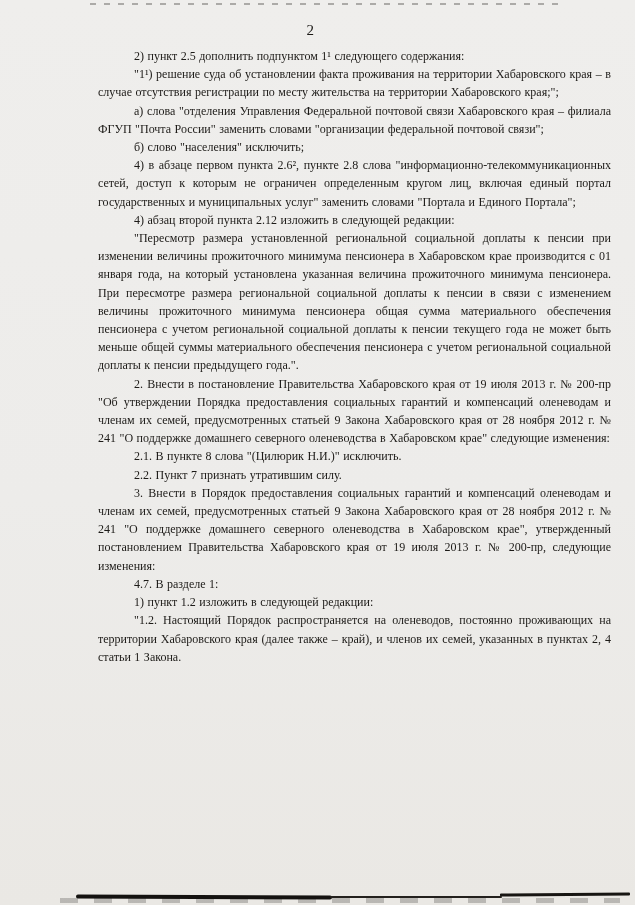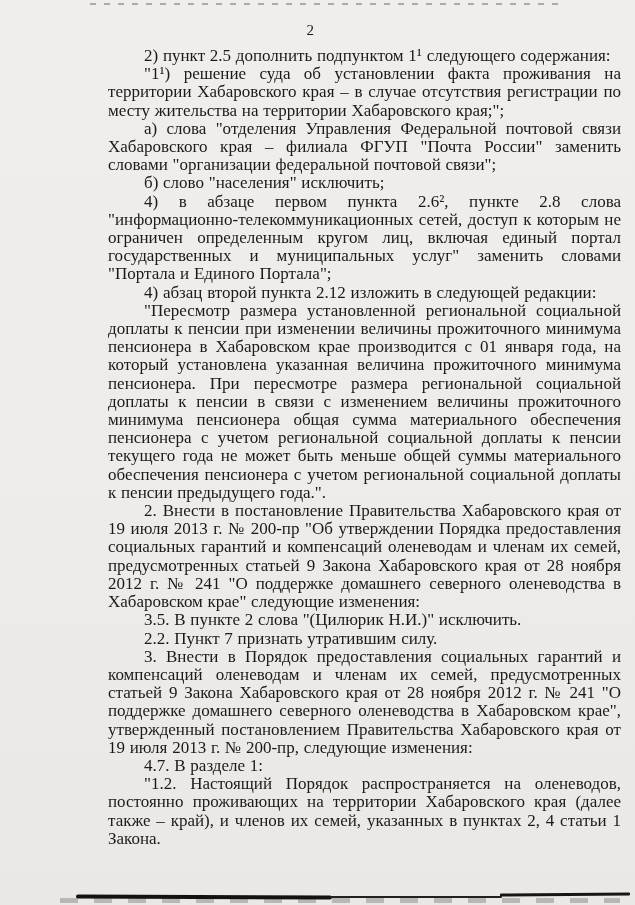--- a/index.html
+++ b/index.html
@@ -25,23 +25,23 @@
     top: 22px;
     left: 0;
     right: 14px;
     text-align: center;
     font-size: 15px;
     letter-spacing: 0.5px;
   }
   .text-block {
     position: absolute;
     top: 47px;
-    left: 108px;
+    left: 98px;
     width: 513px;
-    font-size: 17px;
+    font-size: 12px;
     line-height: 18.2px;
     text-align: justify;
     word-spacing: 0.5px;
   }
   .text-block p {
     margin: 0;
     padding: 0;
     text-indent: 36px;
   }
   
@@ -105,24 +105,25 @@
 
   <div class="text-block">
       <p>2) пункт 2.5 дополнить подпунктом 1¹ следующего содержания:</p>
       <p>"1¹) решение суда об установлении факта проживания на территории Хабаровского края – в случае отсутствия регистрации по месту жительства на территории Хабаровского края;";</p>
       <p>а) слова "отделения Управления Федеральной почтовой связи Хабаровского края – филиала ФГУП "Почта России" заменить словами "организации федеральной почтовой связи";</p>
       <p>б) слово "населения" исключить;</p>
       <p>4) в абзаце первом пункта 2.6², пункте 2.8 слова "информационно-телекоммуникационных сетей, доступ к которым не ограничен определенным кругом лиц, включая единый портал государственных и муниципальных услуг" заменить словами "Портала и Единого Портала";</p>
       <p>4) абзац второй пункта 2.12 изложить в следующей редакции:</p>
       <p>"Пересмотр размера установленной региональной социальной доплаты к пенсии при изменении величины прожиточного минимума пенсионера в Хабаровском крае производится с 01 января года, на который установлена указанная величина прожиточного минимума пенсионера. При пересмотре размера региональной социальной доплаты к пенсии в связи с изменением величины прожиточного минимума пенсионера общая сумма материального обеспечения пенсионера с учетом региональной социальной доплаты к пенсии текущего года не может быть меньше общей суммы материального обеспечения пенсионера с учетом региональной социальной доплаты к пенсии предыдущего года.".</p>
       <p>2. Внести в постановление Правительства Хабаровского края от 19 июля 2013 г. № 200-пр "Об утверждении Порядка предоставления социальных гарантий и компенсаций оленеводам и членам их семей, предусмотренных статьей 9 Закона Хабаровского края от 28 ноября 2012 г. № 241 "О поддержке домашнего северного оленеводства в Хабаровском крае" следующие изменения:</p>
-      <p>3.5. В пункте 2 слова "(Цилюрик Н.И.)" исключить.</p>
+      <p>2.1. В пункте 8 слова "(Цилюрик Н.И.)" исключить.</p>
       <p>2.2. Пункт 7 признать утратившим силу.</p>
       <p>3. Внести в Порядок предоставления социальных гарантий и компенсаций оленеводам и членам их семей, предусмотренных статьей 9 Закона Хабаровского края от 28 ноября 2012 г. № 241 "О поддержке домашнего северного оленеводства в Хабаровском крае", утвержденный постановлением Правительства Хабаровского края от 19 июля 2013 г. № 200-пр, следующие изменения:</p>
       <p>4.7. В разделе 1:</p>
+      <p>1) пункт 1.2 изложить в следующей редакции:</p>
       <p>"1.2. Настоящий Порядок распространяется на оленеводов, постоянно проживающих на территории Хабаровского края (далее также – край), и членов их семей, указанных в пунктах 2, 4 статьи 1 Закона.</p>
     </div>
 
   <div class="artifact artifact-bottom-smudge"></div>
   <div class="artifact artifact-bottom-1"></div>
   <div class="artifact artifact-bottom-2"></div>
   <div class="artifact artifact-bottom-3"></div>
 
 </div>
 

